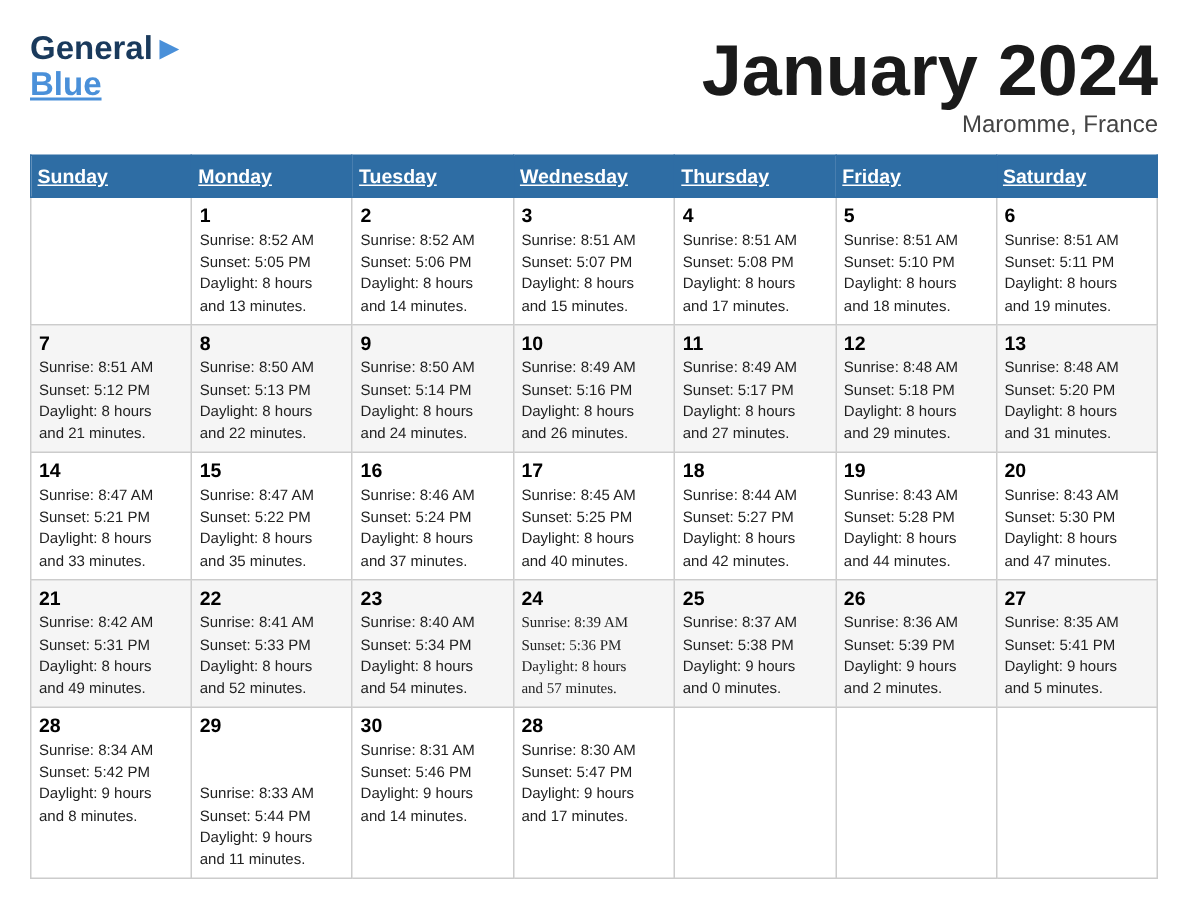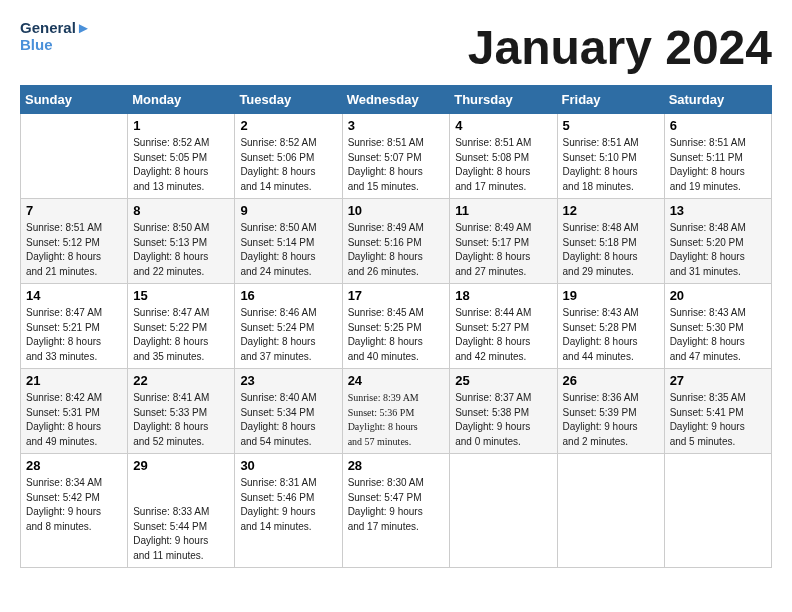--- a/index.html
+++ b/index.html
@@ -38,20 +38,21 @@
       font-size: 11.5px;
     }
     .calendar thead th {
       background-color: #2e6da4;
       color: #fff;
       padding: 6px 4px;
       text-align: left;
       font-size: 13px;
       font-weight: bold;
       border: 1px solid #2e6da4;
+      text-decoration: underline;
     }
     .calendar tbody td {
       border: 1px solid #ccc;
       vertical-align: top;
       padding: 4px 5px;
       width: 108px;
       min-height: 80px;
     }
     .day-number {
       font-size: 13px;
@@ -74,28 +75,29 @@
       background: #f5f5f5;
     }
   </style>
 </head>
 <body>
 
 <div class="header">
   <div class="logo">
     <div>
       <div style="display:flex;align-items:center;">
-        <div style="font-size:15px;font-weight:bold;color:#1a3a5c;line-height:1.1;">
-          General<span style="color:#4a90d9;">►</span><br><span style="color:#4a90d9;">Blue</span>
+        <div style="font-size:22px;font-weight:bold;color:#1a3a5c;line-height:1.1;">
+          General<span style="color:#4a90d9;">►</span><br><span style="color:#4a90d9;text-decoration:underline;">Blue</span>
         </div>
       </div>
     </div>
   </div>
   <div class="title-block">
     <div class="month-title">January 2024</div>
+    <div class="location">Maromme, France</div>
   </div>
 </div>
 
 <table class="calendar">
   <thead>
     <tr id="col-headers">
         <th>Sunday</th>
         <th>Monday</th>
         <th>Tuesday</th>
         <th>Wednesday</th>

